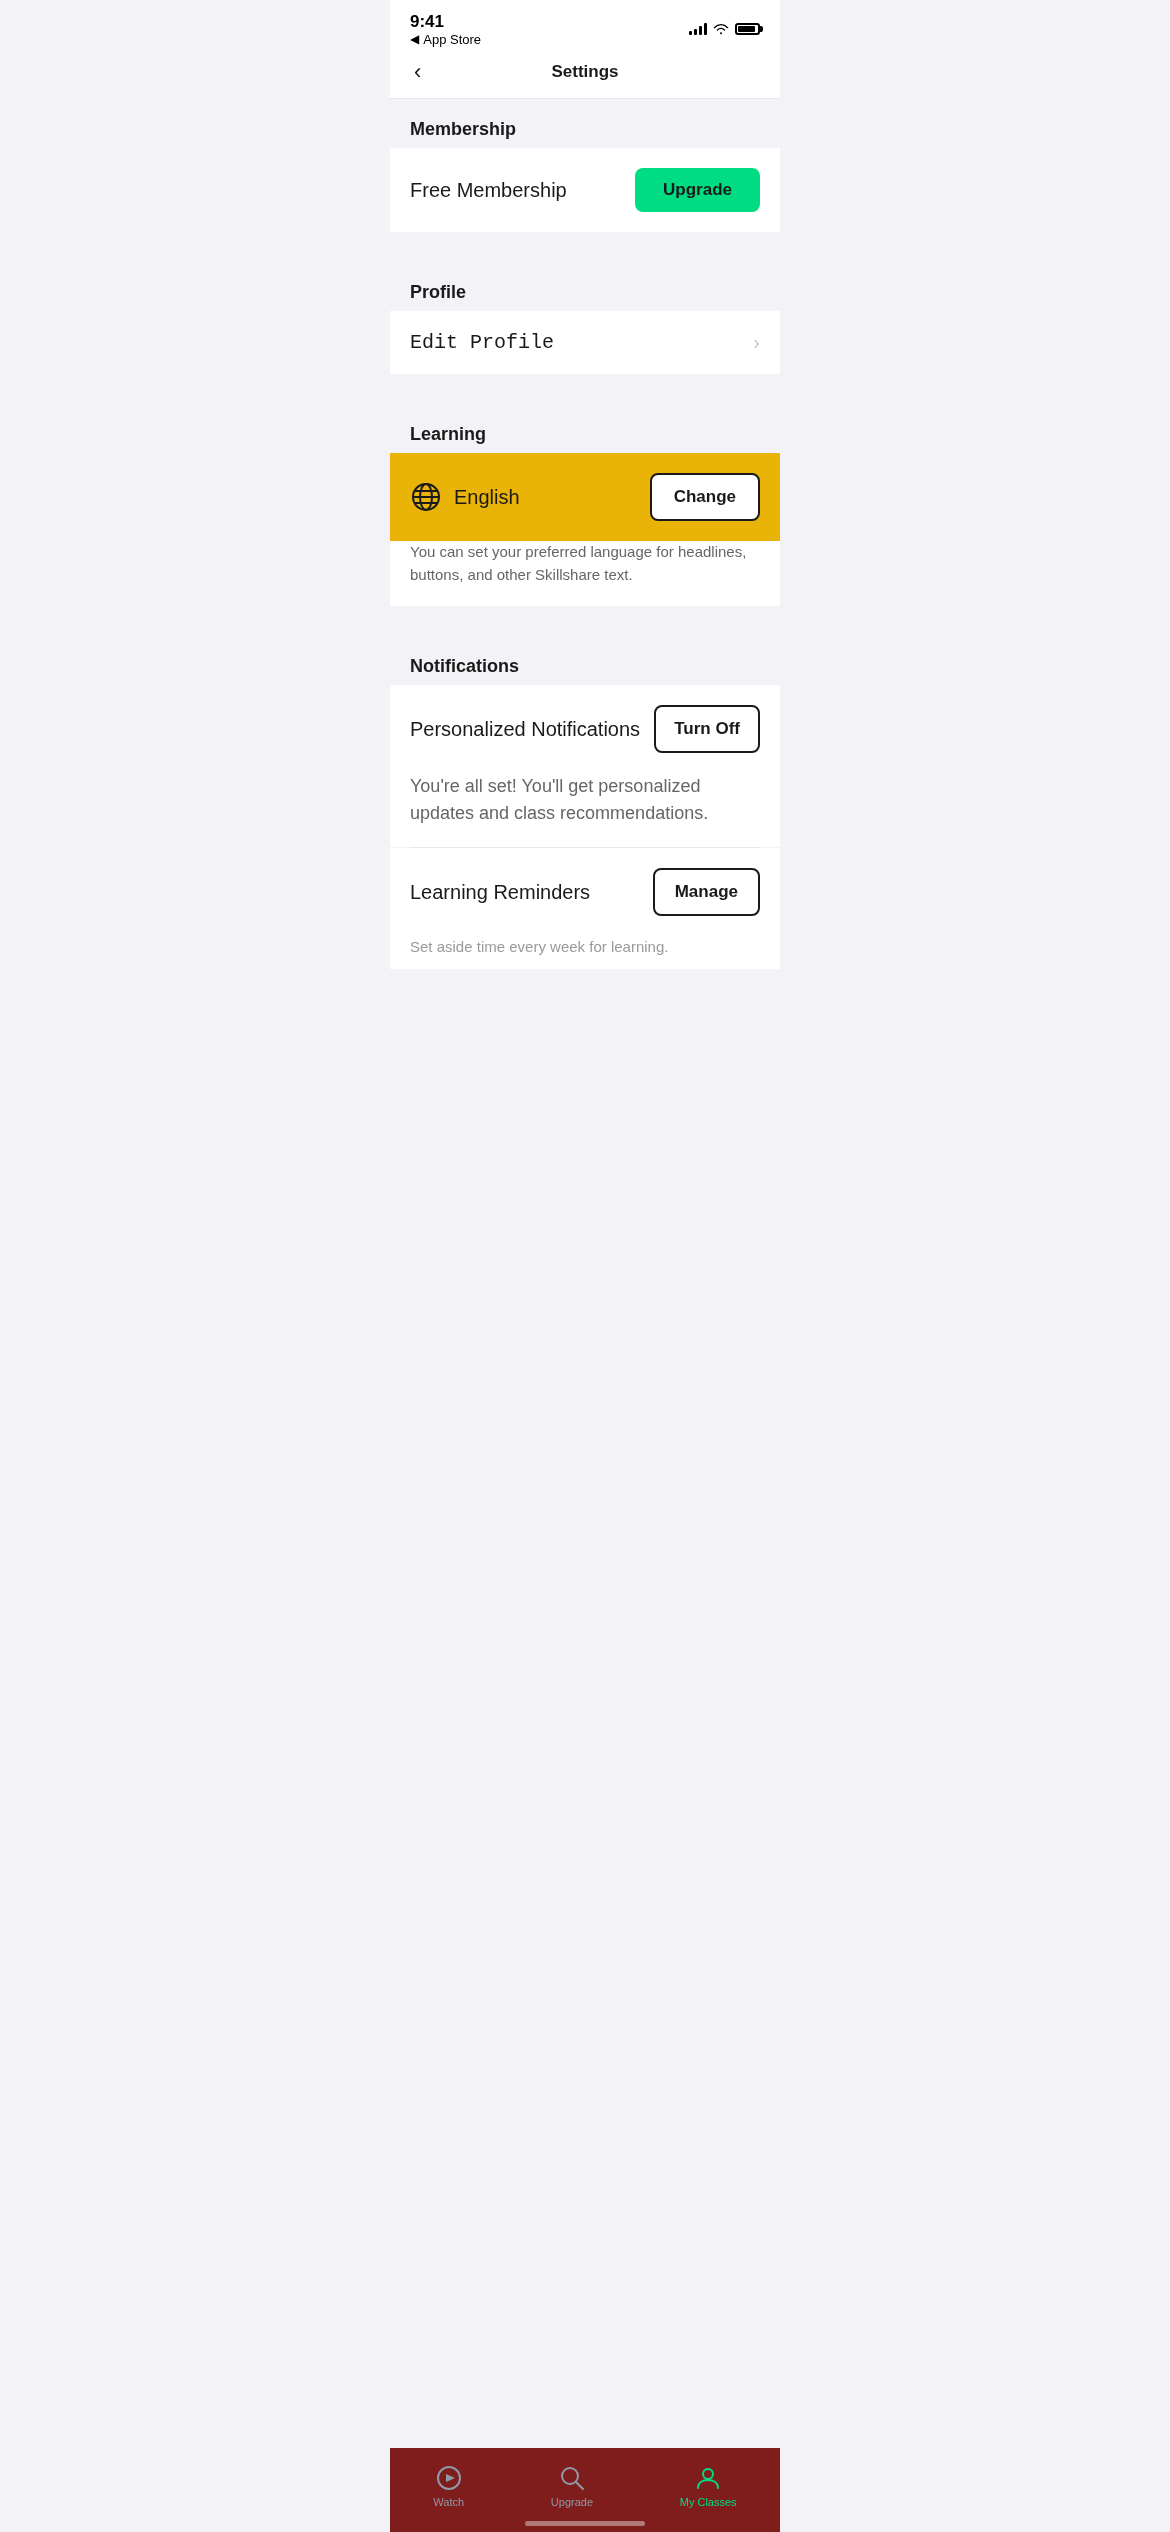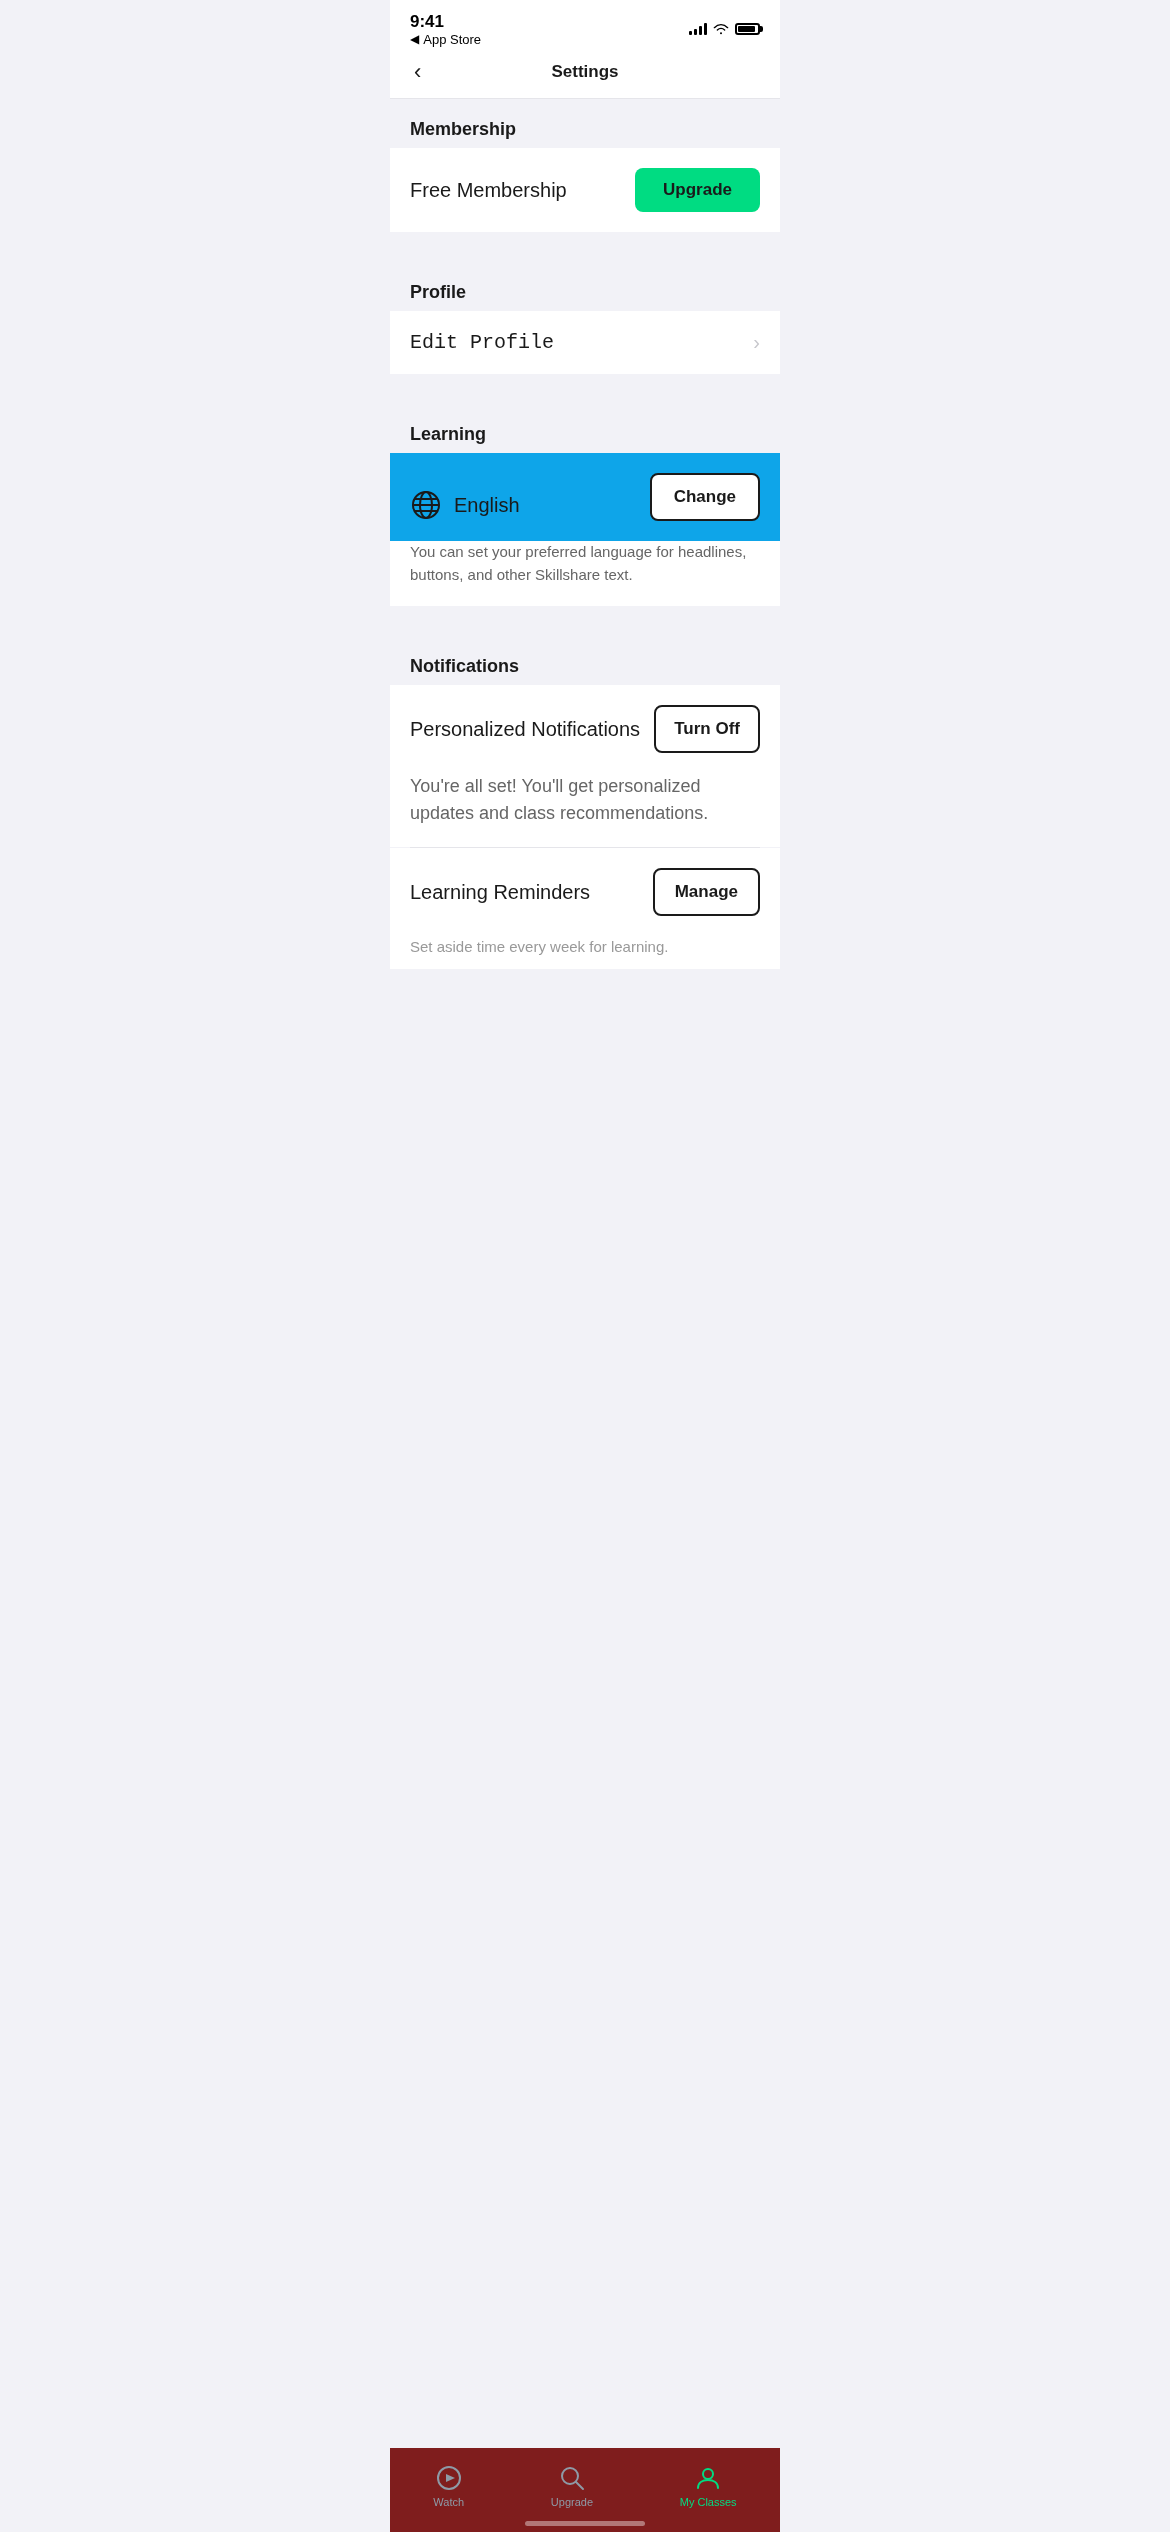--- a/index.html
+++ b/index.html
@@ -203,24 +203,24 @@
     }
 
     .chevron-right {
       font-size: 20px;
       color: #c7c7cc;
     }
 
     
     .language-row {
       display: flex;
-      align-items: flex-end;
+      align-items: center;
       justify-content: space-between;
       padding: 20px 20px;
-      background: #0ea5e9;
+      background: #eab308;
     }
 
     .language-left {
       display: flex;
       align-items: center;
       gap: 12px;
     }
 
     .globe-icon {
       width: 32px;

